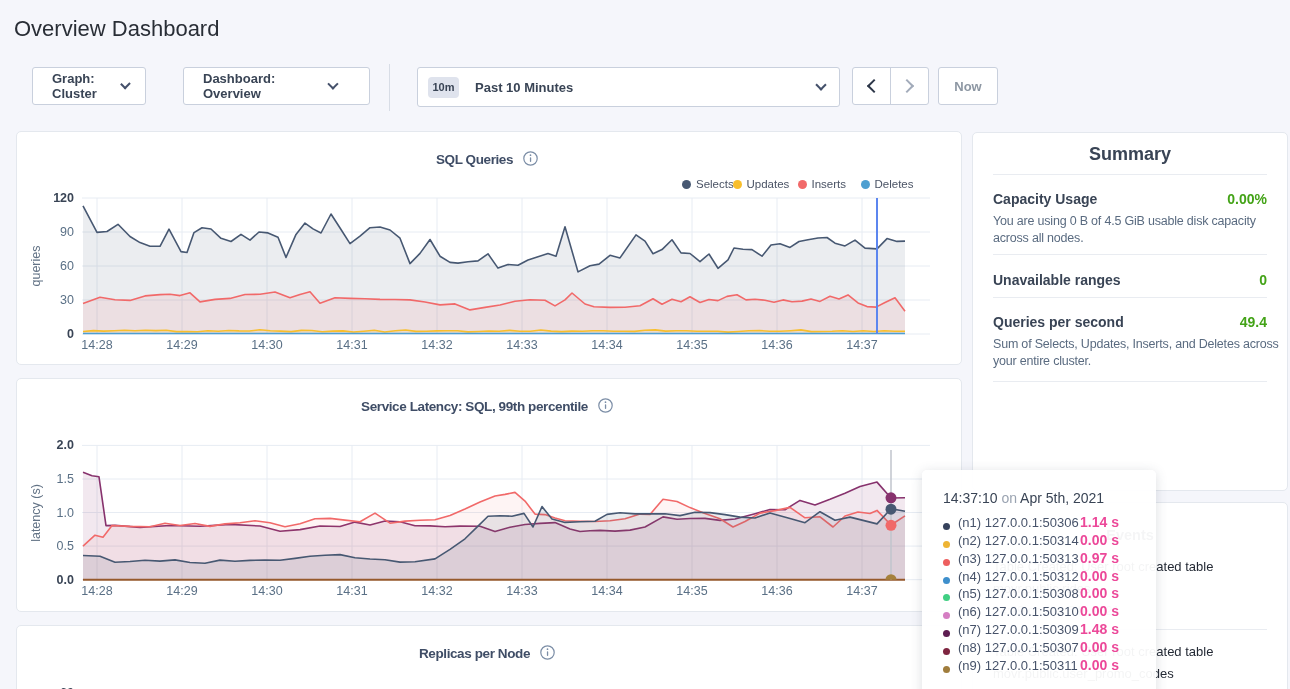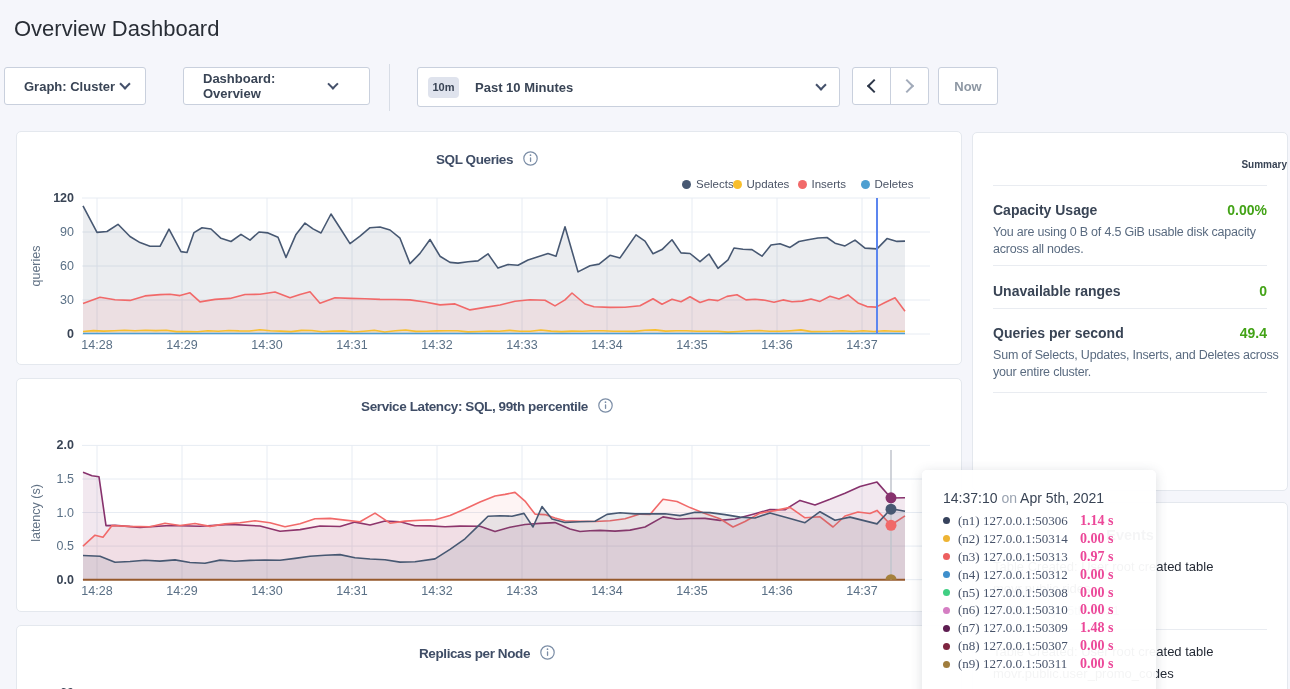--- a/index.html
+++ b/index.html
@@ -12,28 +12,28 @@
 .card { position:absolute; background:#fff; border:1px solid #e4e8ee; border-radius:5px; }
 .ctitle { position:absolute; width:942px; text-align:center; font-size:13.5px; letter-spacing:-0.4px; font-weight:bold; color:#3f4d66; }
 .info { display:inline-block; vertical-align:-2.5px; margin-left:10px; letter-spacing:0; }
 .li { display:flex; align-items:center; font-size:11.5px; color:#4a5365; }
 .dot { width:9px; height:9px; border-radius:50%; display:inline-block; margin-right:5px; }
 .sumrow { display:flex; justify-content:space-between; align-items:baseline;
   font-size:14px; font-weight:bold; color:#394455; line-height:18px; }
 .green { color:#43a317; }
 .sub { font-size:12.5px; letter-spacing:-0.2px; white-space:nowrap; color:#5a6b80; line-height:16.5px; margin-top:5px; font-weight:normal; }
 .hr { border-top:1px solid #e9ecf1; }
-.trow { display:flex; align-items:center; height:17.9px; font-size:13px; color:#47536a; white-space:nowrap;font-family:Liberation Serif, serif; }
+.trow { display:flex; align-items:flex-end; height:17.9px; font-size:13px; color:#47536a; white-space:nowrap; }
 .tdot { width:7px; height:7px; border-radius:50%; margin-left:21px; margin-right:8px; flex:none; }
 .tname { width:122px; flex:none; }
 .tval { font-weight:bold; font-size:14px; color:#ec4899; }
 </style></head><body>
 <h1>Overview Dashboard</h1>
 
-<div class="btn" style="left:4px;top:67px;width:142px;height:38px;padding:0 16px 0 19px">Graph: Cluster<span class="chev"></span></div>
+<div class="btn" style="left:32px;top:67px;width:114px;height:38px;padding:0 16px 0 19px">Graph: Cluster<span class="chev"></span></div>
 <div class="btn" style="left:183px;top:67px;width:187px;height:38px;padding:0 32px 0 19px">Dashboard: Overview<span class="chev"></span></div>
 <div class="abs" style="left:389px;top:64px;width:1px;height:47px;background:#d8dde6"></div>
 <div class="btn" style="left:417px;top:67px;width:423px;height:40px;padding:0 14px 0 10px">
   <span style="background:#dfe3ed;border-radius:4px;font-size:11px;height:21px;line-height:21px;width:31px;text-align:center;margin-right:16px">10m</span>
   Past 10 Minutes<span class="chev"></span></div>
 <div class="btn" style="left:852px;top:67px;width:77px;height:38px;padding:0">
   <span style="flex:1;display:flex;align-items:center;justify-content:center;border-right:1px solid #c9d0dd;height:100%">
       <span style="width:10px;height:10px;border-left:2.5px solid #2c3648;border-bottom:2.5px solid #2c3648;transform:rotate(45deg);margin-left:5px"></span>
     </span>
   <span style="flex:1;display:flex;align-items:center;justify-content:center;height:100%">
@@ -147,21 +147,21 @@
     <line x1="83.0" y1="579.7" x2="905.0" y2="579.7" stroke="#96592b" stroke-width="2"></line>
     <line x1="891" y1="450" x2="891" y2="579.7" stroke="#c0c4cc" stroke-width="1.5"></line>
     <circle cx="891" cy="497.8" r="5.5" fill="#87326D"></circle>
     <circle cx="891" cy="509.2" r="5.5" fill="#475872"></circle>
     <circle cx="891" cy="525.3" r="5.5" fill="#F16969"></circle>
     <path d="M 885.5 579.7 A 5.5 5.5 0 0 1 896.5 579.7 Z" fill="#a5813c"></path>
     <text x="74" y="696.5" text-anchor="end" font-size="12.5" font-weight="bold" fill="#394455">60</text>
   </svg>
 
 <div class="card" style="left:972px;top:132px;width:316px;height:359px;z-index:4">
-  <div style="text-align:right;font-size:10px;font-weight:bold;color:#394455;margin-top:23px;line-height:18px">Summary</div>
+  <div style="text-align:center;font-size:18px;font-weight:bold;color:#394455;margin-top:12px;line-height:18px">Summary</div>
   <div style="padding:0 20px">
     <div class="hr" style="margin-top:11px"></div>
     <div class="sumrow" style="margin-top:15px">
         <span>Capacity Usage</span>
         <span class="green">0.00%</span>
       </div>
     <div class="sub">You are using 0 B of 4.5 GiB usable disk capacity<br>across all nodes.</div>
     <div class="hr" style="margin-top:8px"></div>
     <div class="sumrow" style="margin-top:16px">
         <span>Unavailable ranges</span>

